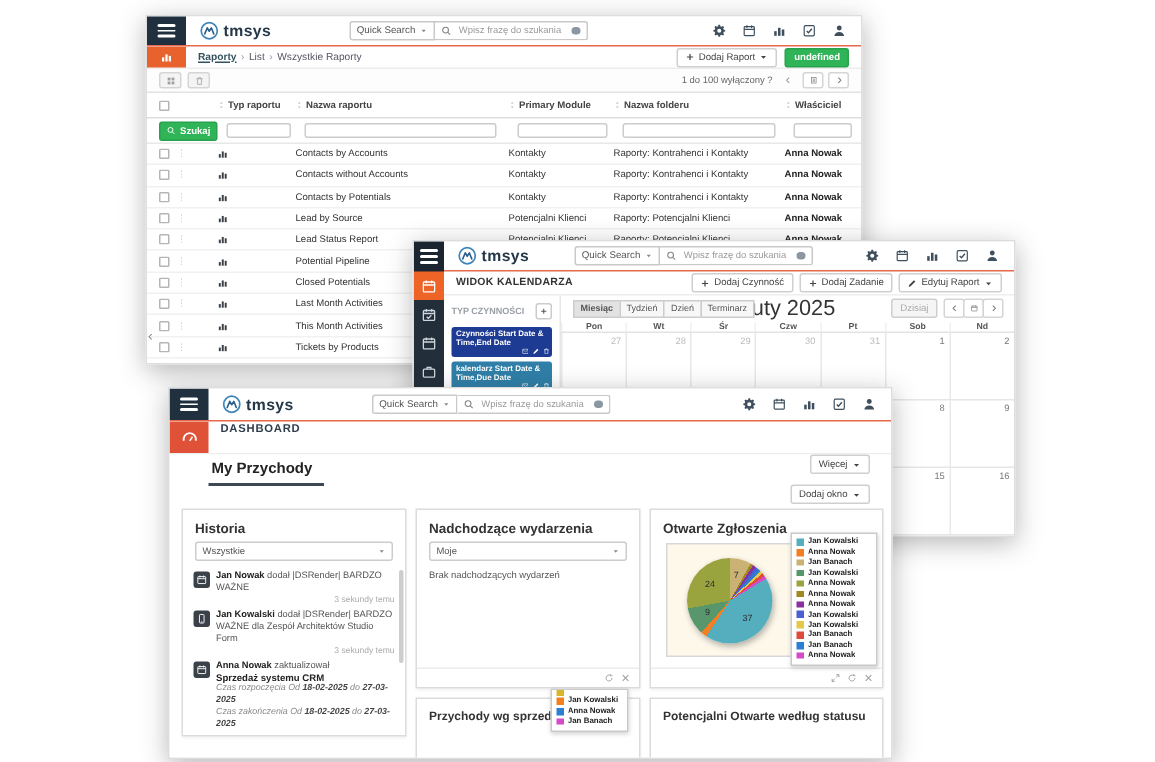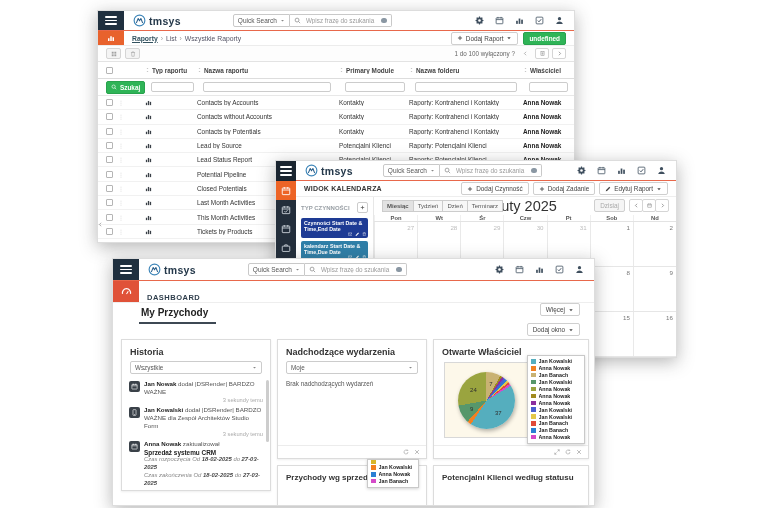--- a/index.html
+++ b/index.html
@@ -98,21 +98,21 @@
   .grp{display:flex}
   .grp .pbtn{min-width:14px;height:13px;margin-right:-1px}
   .collapse-chev{position:absolute;left:-3px;top:82px;color:#777;z-index:2}
   .collapse-chev svg{width:5px;height:7px}
   .dayhead{display:flex;border-bottom:1px solid #e3e3e3;height:10px}
   .dayhead span{flex:1;text-align:center;font-size:5.8px;font-weight:bold;color:#555;border-left:1px solid #f0f0f0}
   .wrow{display:flex;height:45px;border-bottom:1px solid #e6e6e6}
   .wcell{flex:1;border-left:1px solid #e9e9e9;font-size:6.2px;color:#777;text-align:right;padding:2px 3px;cursor:pointer}
   .wcell.out{color:#bcbcbc}
   
-  .modrow{height:22px;display:flex;align-items:flex-end;border-bottom:1px solid #eee}
+  .modrow{height:22px;display:flex;align-items:flex-start;border-bottom:1px solid #eee}
   .modrow .modicon{width:26px;background:#e05238}
   .modrow .modicon svg{width:11px;height:11px}
   .modrow b{margin-left:8px;font-size:7.5px;color:#2f3e4c;letter-spacing:.5px}
   .dash-content{position:relative;height:calc(100% - 44px);background:#fff}
   .dtab{position:absolute;left:28px;top:4px;font-size:10px;font-weight:bold;color:#222}
   .dtab:after{content:"";position:absolute;left:-2px;right:-8px;bottom:-6px;height:2.5px;background:#3d4853}
   .dash-actions{position:absolute;right:14px;top:0;display:flex;flex-direction:column;gap:7px;align-items:flex-end}
   .panel{position:absolute;background:#fff;border:1px solid #dcdcdc;box-shadow:0 1px 2px rgba(0,0,0,.07)}
   .ptitle{font-size:9px;font-weight:bold;color:#333;padding:7px 8px 4px}
   .p-leads .ptitle,.p-rev .ptitle{font-size:8px}
@@ -1039,21 +1039,21 @@
                 <div class="hsubj">Sprzedaż systemu CRM</div>
                 <div class="hdet">Czas rozpoczęcia Od <b>18-02-2025</b> do <b>27-03-2025</b></div>
                 <div class="hdet">Czas zakończenia Od <b>18-02-2025</b> do <b>27-03-2025</b></div>
               </div>
             </div>
           </div>
         <span class="hscroll"></span>
       </div>
 
       <div class="panel p-pie">
-        <div class="ptitle">Otwarte Właściciel</div>
+        <div class="ptitle">Otwarte Zgłoszenia</div>
         <div class="chartbox">
           <div class="pie" id="pie" style="background: conic-gradient(rgb(201, 178, 115) 0deg, rgb(201, 178, 115) 29.3deg, rgb(160, 138, 31) 29.3deg, rgb(160, 138, 31) 33.49deg, rgb(138, 47, 158) 33.49deg, rgb(138, 47, 158) 37.67deg, rgb(74, 95, 208) 37.67deg, rgb(74, 95, 208) 41.86deg, rgb(42, 127, 212) 41.86deg, rgb(42, 127, 212) 46.05deg, rgb(227, 200, 74) 46.05deg, rgb(227, 200, 74) 50.23deg, rgb(224, 74, 58) 50.23deg, rgb(224, 74, 58) 54.42deg, rgb(212, 74, 200) 54.42deg, rgb(212, 74, 200) 58.6deg, rgb(85, 174, 190) 58.6deg, rgb(85, 174, 190) 213.49deg, rgb(242, 128, 34) 213.49deg, rgb(242, 128, 34) 221.86deg, rgb(87, 151, 107) 221.86deg, rgb(87, 151, 107) 259.53deg, rgb(154, 164, 63) 259.53deg, rgb(154, 164, 63) 360deg);">
               <span class="pielab" style="left: 32.7999px; top: 12.0528px;">7</span>
               <span class="pielab" style="left: 40.2993px; top: 40.7384px;">37</span>
               <span class="pielab" style="left: 13.6752px; top: 36.8201px;">9</span>
               <span class="pielab" style="left: 15.433px; top: 17.6256px;">24</span>
             </div>
         </div>
         <div class="plegend" id="pie-legend">
             <div class="lrow">
@@ -1140,18 +1140,18 @@
               <span class="llab">Anna Nowak</span>
             </div>
             <div class="lrow">
               <span class="lsq" style="background:#d44ac8"></span>
               <span class="llab">Jan Banach</span>
             </div>
           </div>
       </div>
 
       <div class="panel p-leads">
-        <div class="ptitle">Potencjalni Klienci według statusu</div>
+        <div class="ptitle">Potencjalni Otwarte według statusu</div>
       </div>
     </div>
   </section>
 
 </div>
 
 </body></html>

